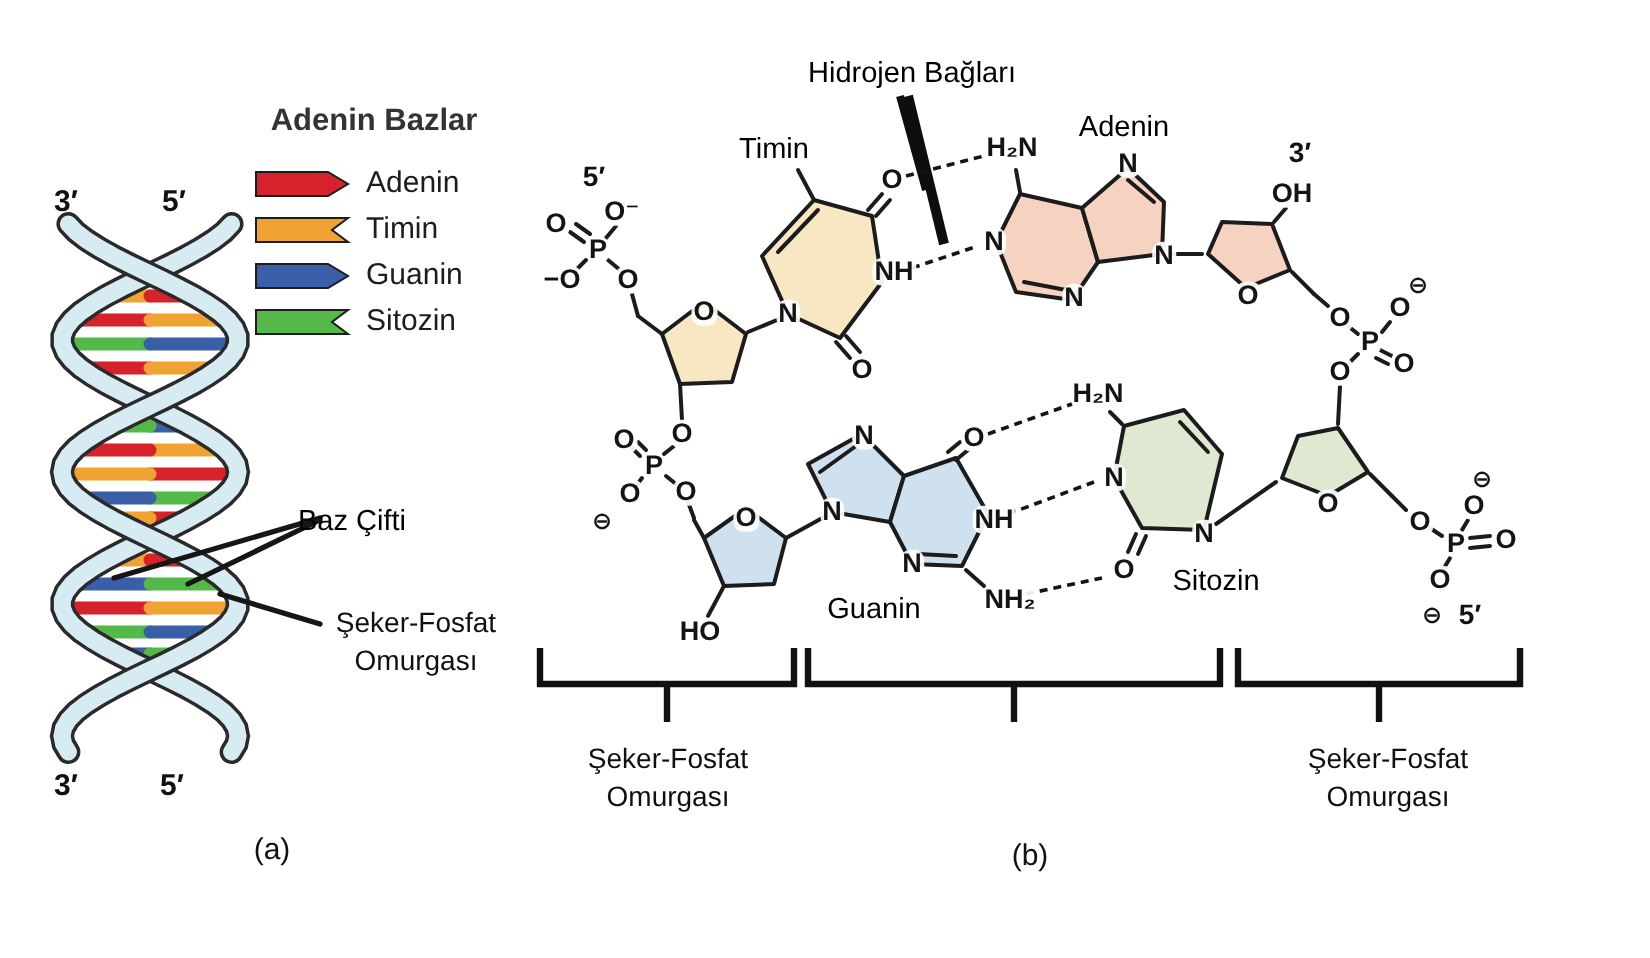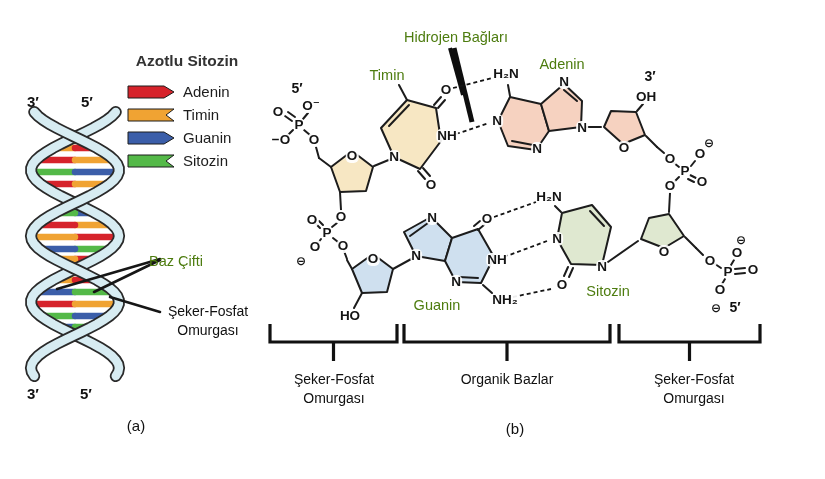--- a/index.html
+++ b/index.html
@@ -3,21 +3,21 @@
 <meta charset="utf-8">
 <style>
   html,body{margin:0;padding:0;background:#fff;}
   #stage{position:relative;width:825px;height:479px;background:#ffffff;overflow:hidden;
          font-family:"Liberation Sans","DejaVu Sans",sans-serif;}
   #scene{position:absolute;left:0;top:0;width:825px;height:479px;}
   .layer{position:absolute;left:0;top:0;width:825px;height:479px;pointer-events:none;}
   .lbl{position:absolute;transform:translate(-50%,-50%);font-weight:700;font-size:15px;
        color:#111;white-space:nowrap;line-height:1;}
   .mol-label{position:absolute;transform:translate(-50%,-50%);font-size:14.5px;font-weight:500;
-       color:#4d7c0f;white-space:nowrap;line-height:1;}
+       color:#000000;white-space:nowrap;line-height:1;}
   .atom{position:absolute;transform:translate(-50%,-50%);font-size:13.5px;font-weight:600;
        color:#141414;white-space:nowrap;line-height:1.05;background:rgba(255,255,255,.92);
        border-radius:5px;padding:0 1px;}
   .bracket-label{position:absolute;width:120px;text-align:center;font-size:14px;font-weight:500;
        color:#101010;line-height:19px;}
   #legend{position:absolute;left:126px;top:52px;width:122px;}
   #legend .title{font-weight:700;font-size:15.5px;color:#333;text-align:center;margin-bottom:10px;}
   #legend .row{display:flex;align-items:center;gap:7px;height:23px;}
   #legend .row span{font-size:15px;color:#1d1d1d;}
   .panel-letter{position:absolute;transform:translate(-50%,-50%);font-size:15px;color:#111;}
@@ -178,21 +178,21 @@
   </svg>
 
   <div class="layer">
 
     <div class="lbl" style="left:33px;top:101px">3′</div>
     <div class="lbl" style="left:87px;top:101px">5′</div>
     <div class="lbl" style="left:33px;top:393px">3′</div>
     <div class="lbl" style="left:86px;top:393px">5′</div>
 
     <div id="legend">
-      <div class="title">Azotlu Sitozin</div>
+      <div class="title">Adenin Bazlar</div>
       <div class="row">
         <svg width="50" height="14">
             <polygon points="2,1 38,1 48,7 38,13 2,13" stroke="#1c1c1c" stroke-width="1" fill="#d6232b"></polygon>
           </svg>
         <span>Adenin</span>
       </div>
       <div class="row">
         <svg width="50" height="14">
             <polygon points="2,1 48,1 40,7 48,13 2,13" stroke="#1c1c1c" stroke-width="1" fill="#f0a333"></polygon>
           </svg>
@@ -225,24 +225,20 @@
     <div class="mol-label" style="left:437px;top:305px">Guanin</div>
     <div class="mol-label" style="left:608px;top:291px">Sitozin</div>
 
     <div class="lbl" style="left:297px;top:88px;font-size:14px">5′</div>
     <div class="lbl" style="left:650px;top:76px;font-size:14px">3′</div>
     <div class="lbl" style="left:735px;top:307px;font-size:14px">5′</div>
 
     <div class="bracket-label" style="left:274px;top:370px">
       <div>Şeker-Fosfat</div>
       <div>Omurgası</div>
-    </div>
-    <div class="bracket-label" style="left:447px;top:370px">
-      <div>Organik Bazlar</div>
-      <div></div>
     </div>
     <div class="bracket-label" style="left:634px;top:370px">
       <div>Şeker-Fosfat</div>
       <div>Omurgası</div>
     </div>
 
     <div class="panel-letter" style="left:515px;top:428px">(b)</div>
 
     <div id="atoms" class="layer">
         <span class="atom" style="left: 278px; top: 112px;">O</span>

